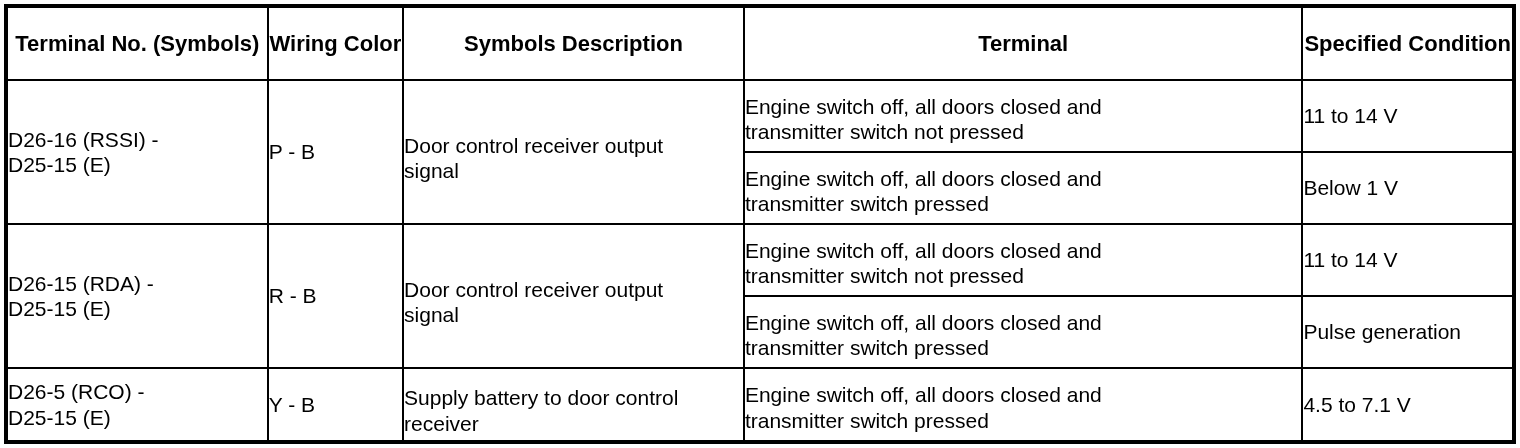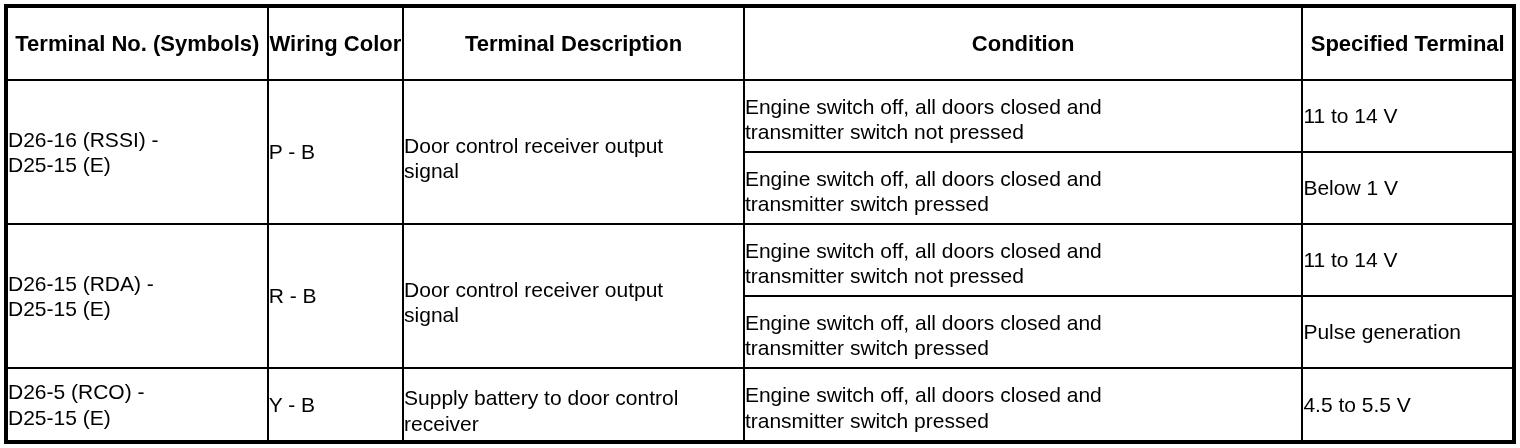--- a/index.html
+++ b/index.html
@@ -113,24 +113,24 @@
       <col class="c-cond">
       <col class="c-spec">
     </colgroup>
 
     <thead>
       <tr>
         <th>Terminal No.
 (Symbols)</th>
         <th>Wiring
 Color</th>
-        <th>Terminal Description</th>
-        <th>Condition</th>
+        <th>Symbols Description</th>
+        <th>Terminal</th>
         <th>Specified
-Terminal</th>
+Condition</th>
       </tr>
     </thead>
 
     <tbody>
 
       <tr class="group-top">
         <td rowspan="2" class="cell-pad">
           <span class="terminal-text">D26-16 (RSSI) -
 D25-15 (E)</span>
         </td>
@@ -199,20 +199,20 @@
         </td>
         <td class="cell-pad-tight">
           <span class="desc-text">Supply battery to door control
 receiver</span>
         </td>
         <td class="cell-pad-tight">
           <span class="condition-text">Engine switch off, all doors closed and
 transmitter switch pressed</span>
         </td>
         <td class="cell-pad-tight">
-          <span class="spec-text">4.5 to 5.5 V</span>
+          <span class="spec-text">4.5 to 7.1 V</span>
         </td>
       </tr>
 
     </tbody>
   </table>
 
 </div>
 
 </body></html>

